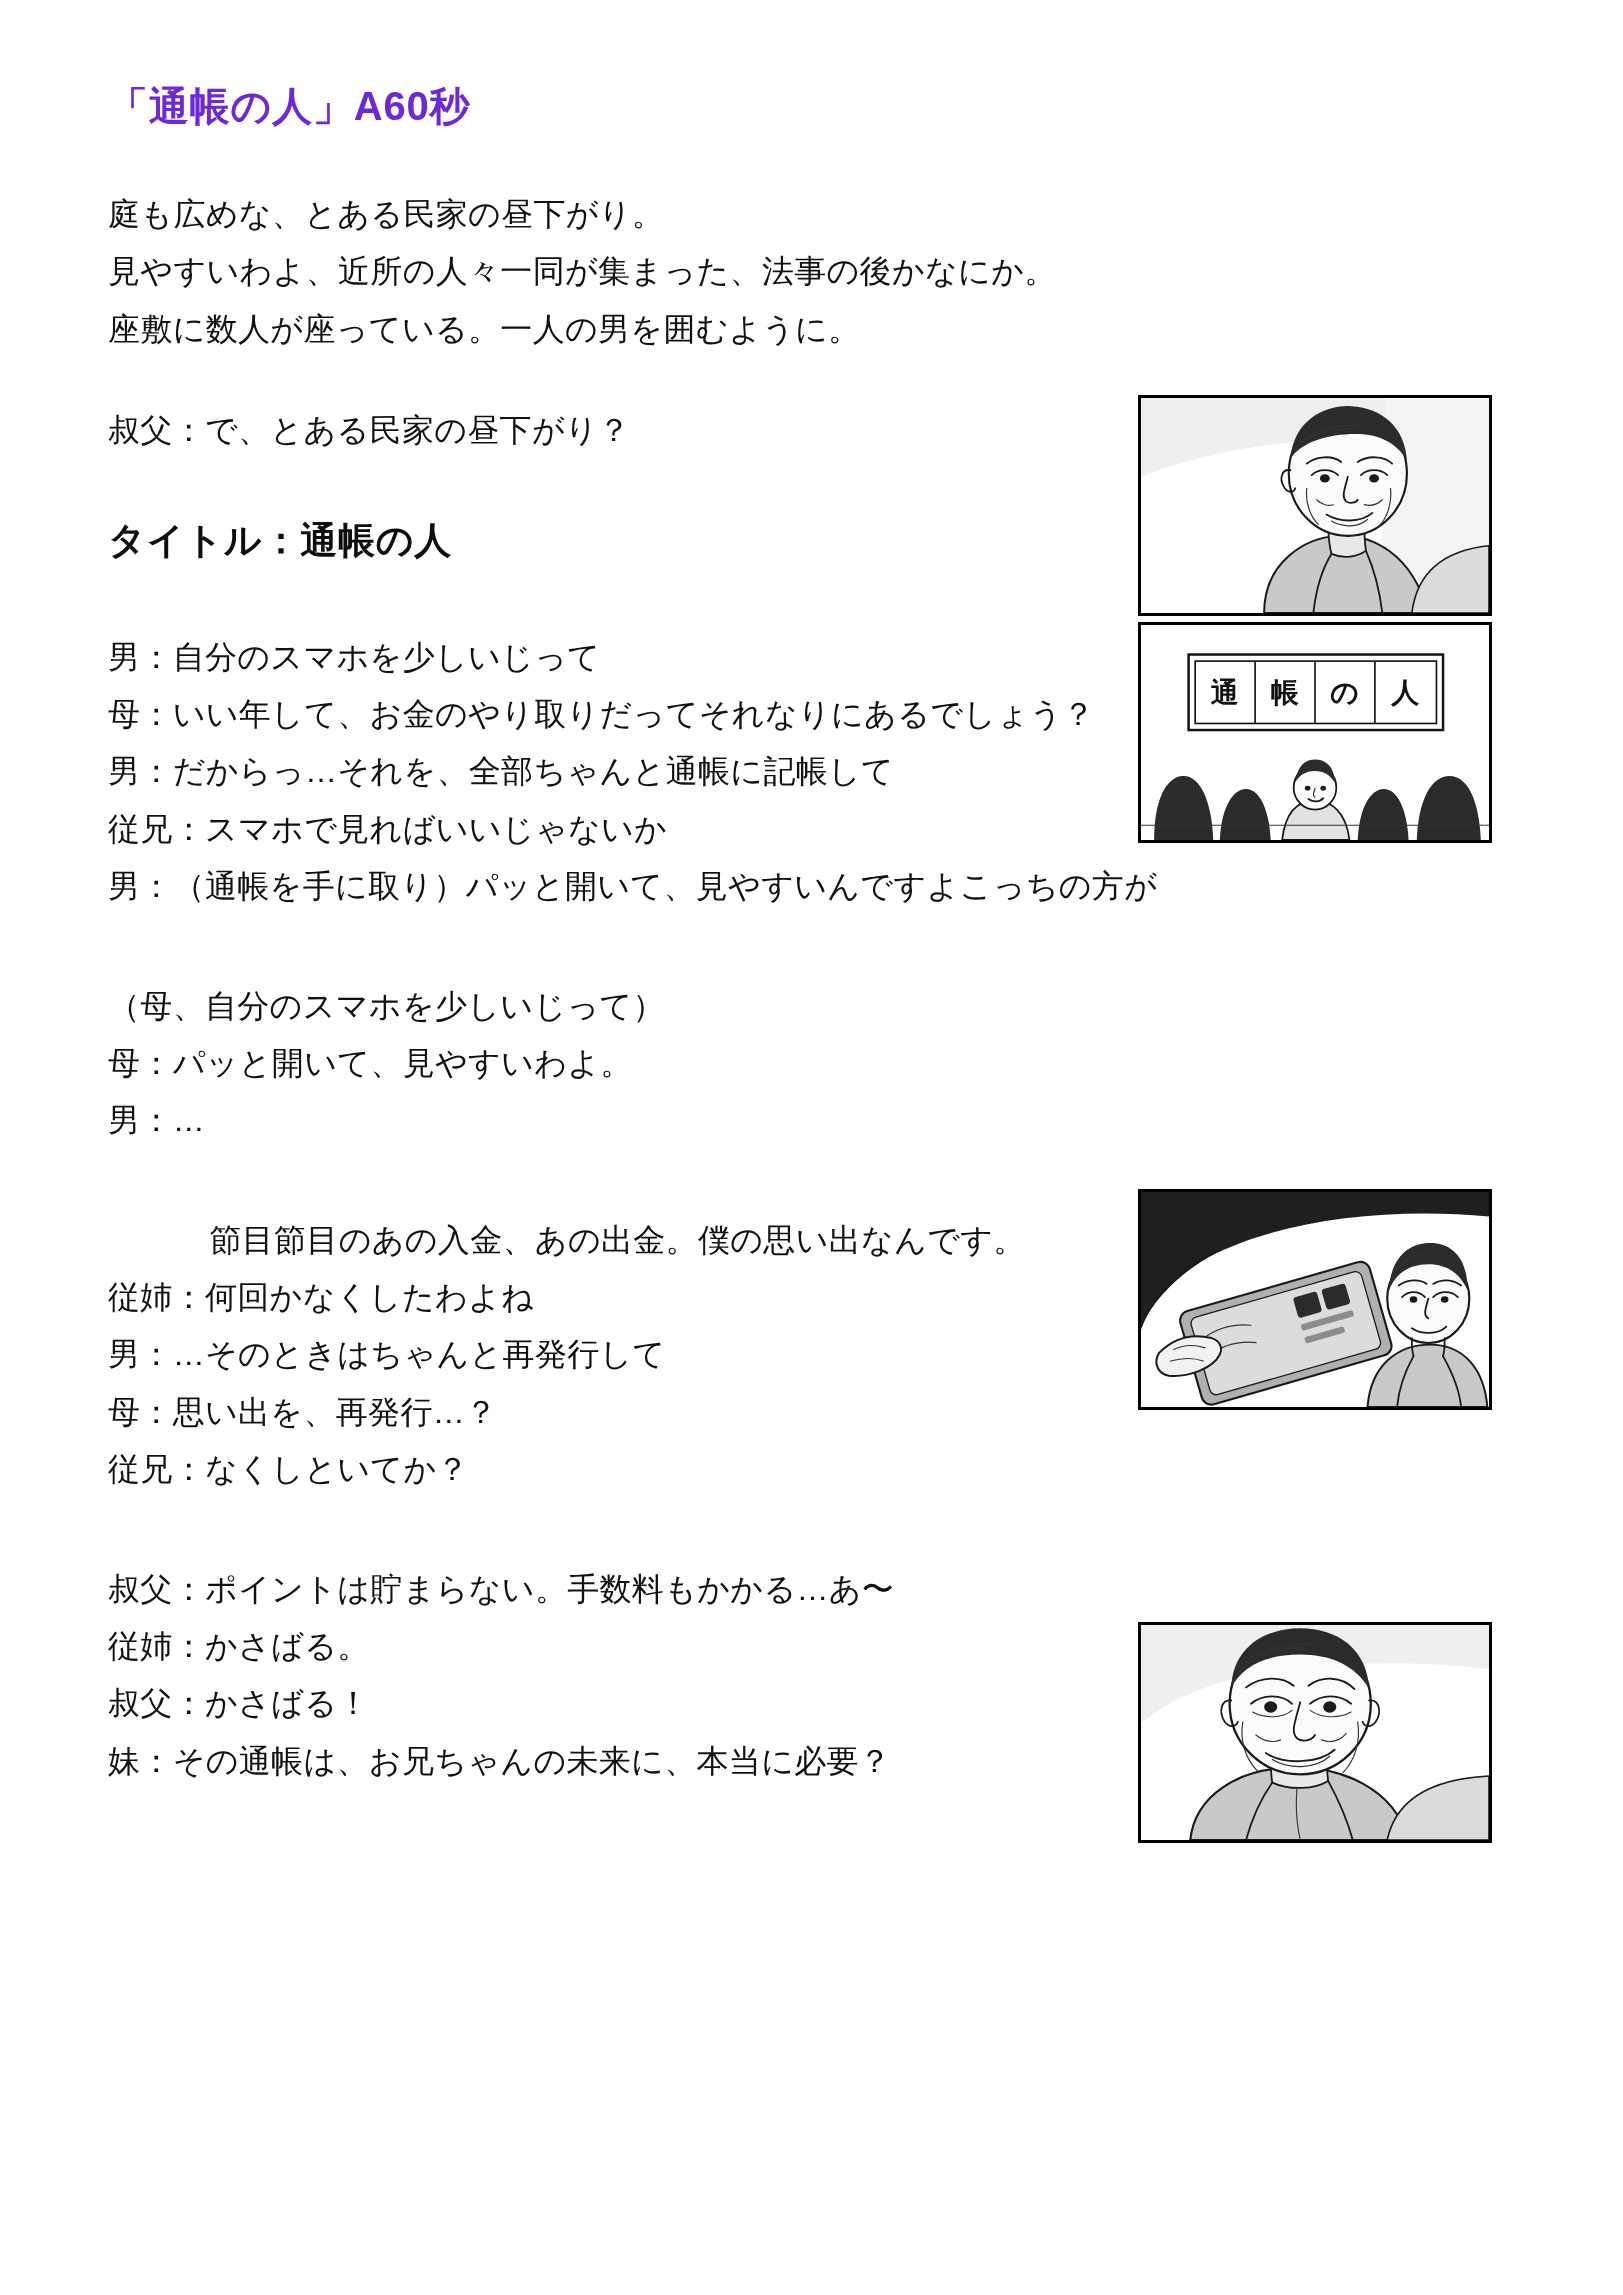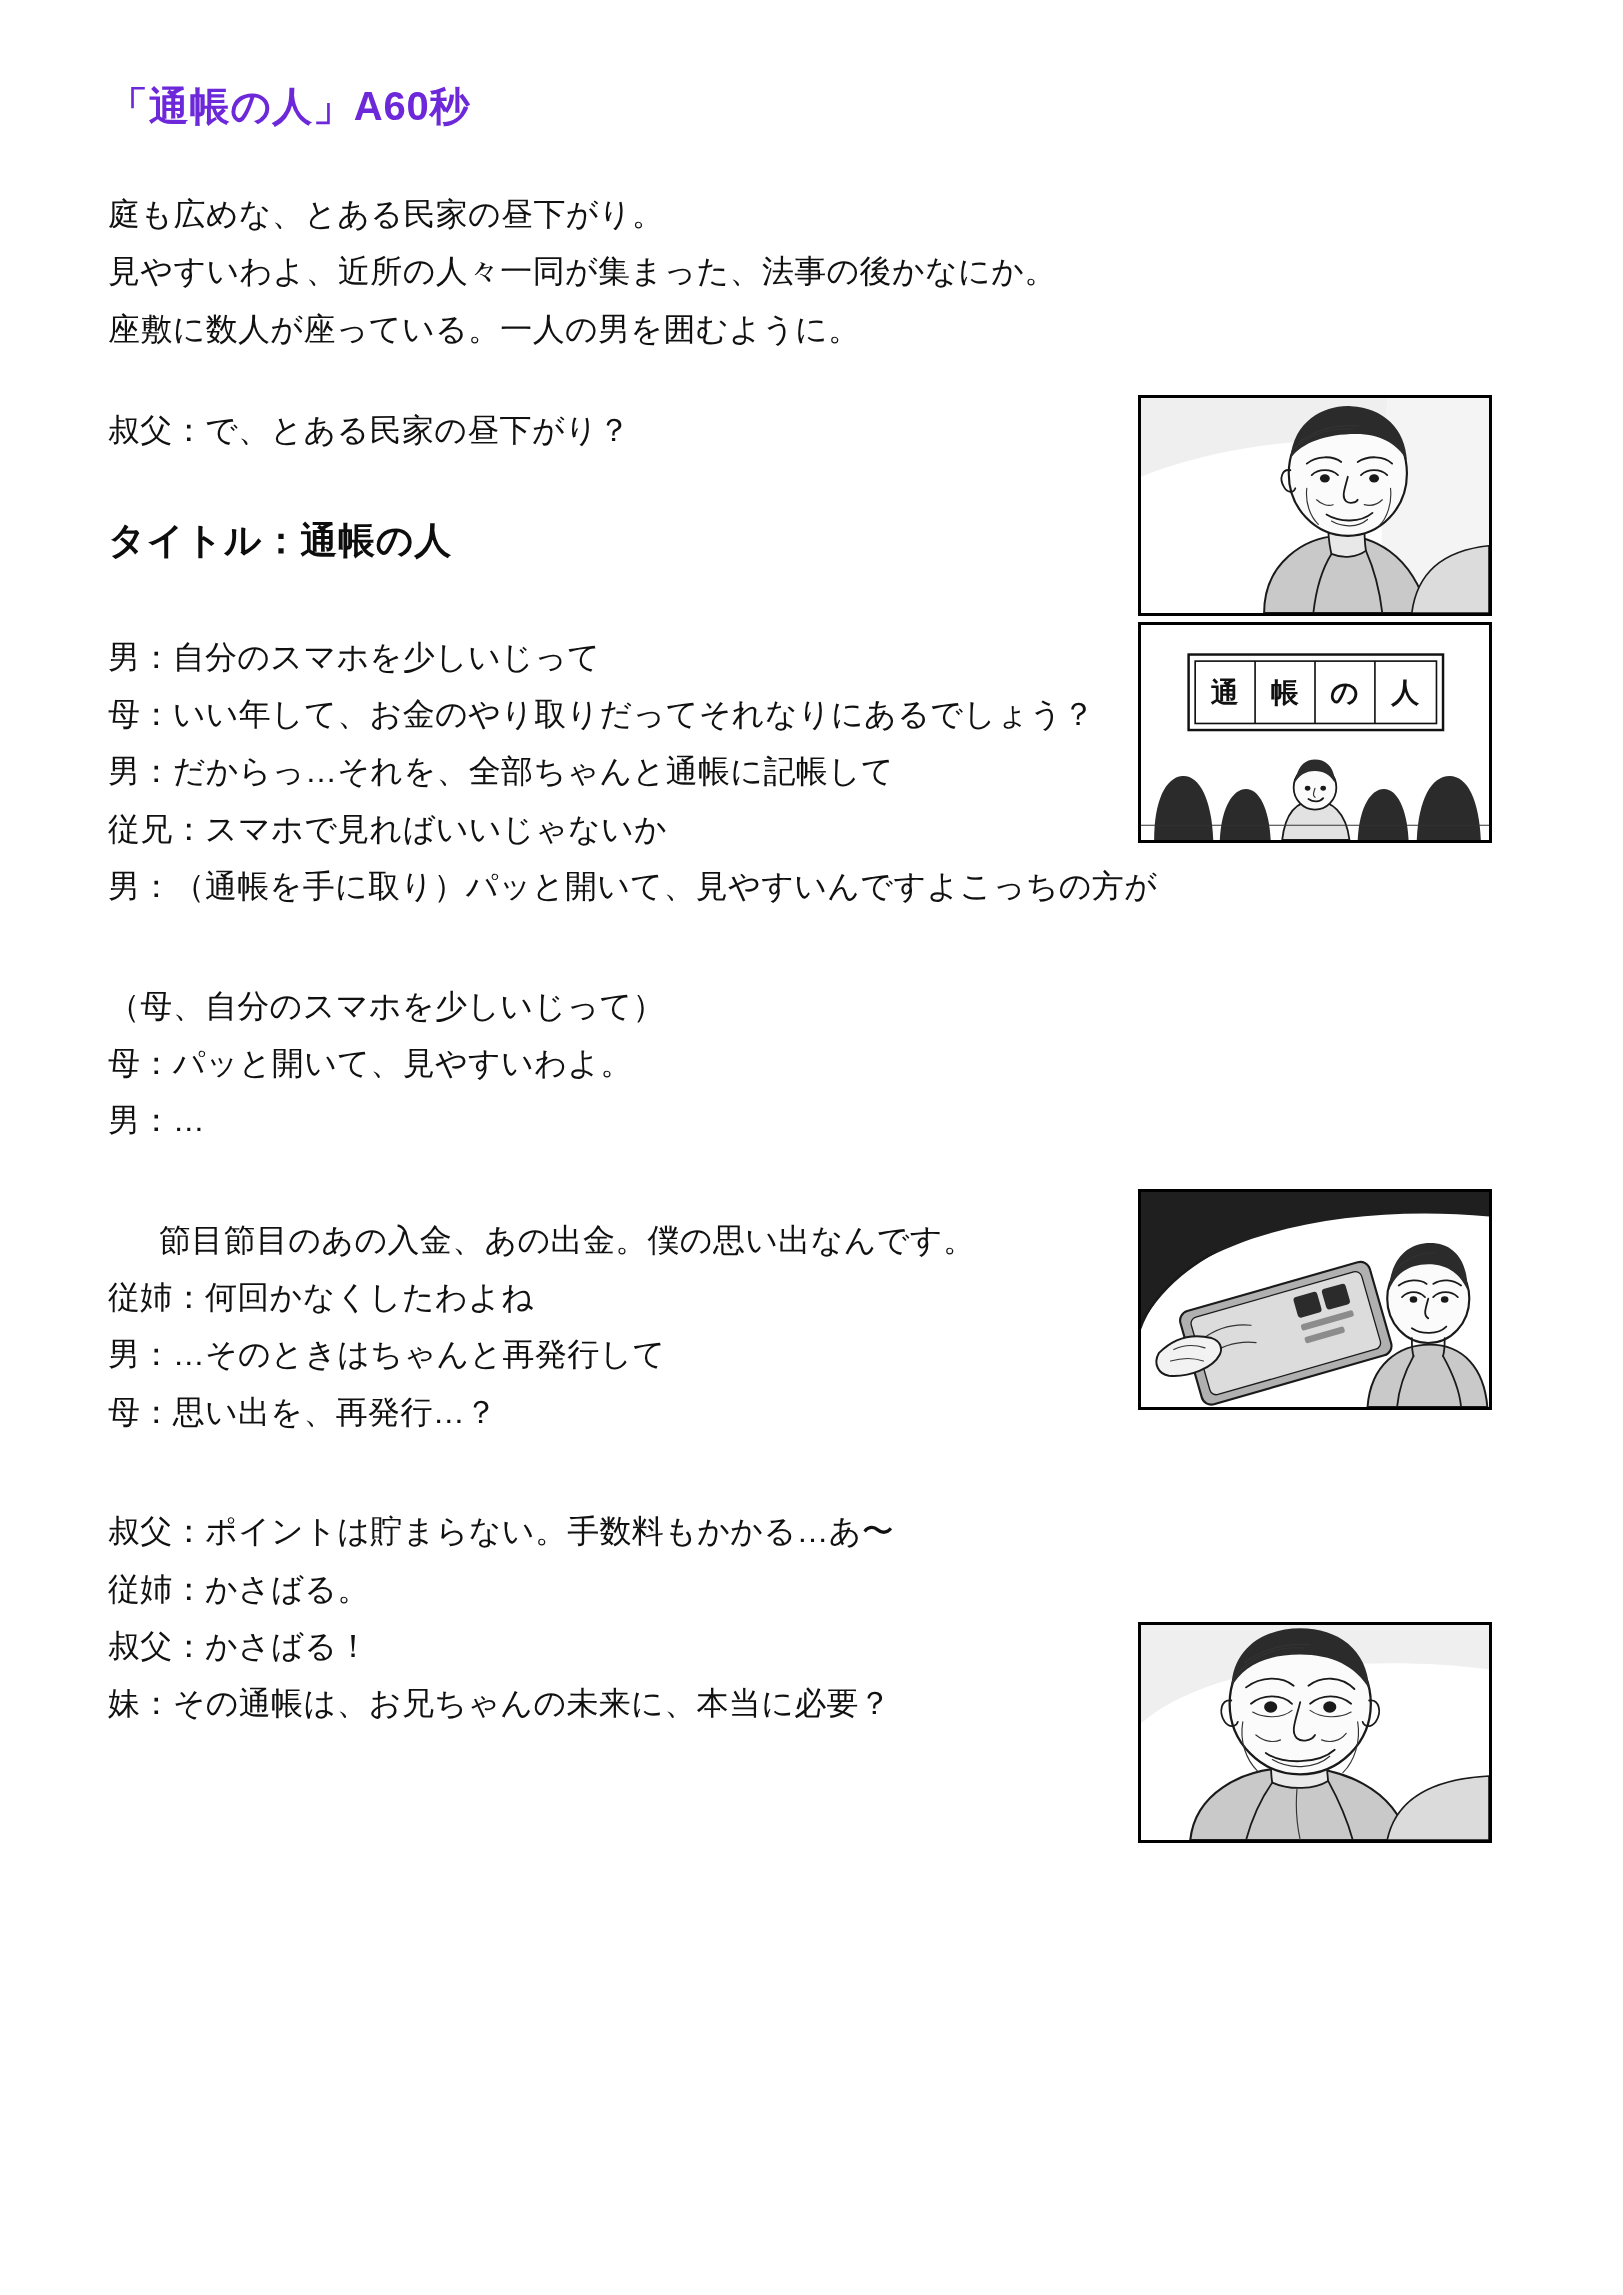--- a/index.html
+++ b/index.html
@@ -39,20 +39,21 @@
   .line {
     font-size: 32px;
     line-height: 1.0;
     letter-spacing: 0.01em;
     margin: 0 0 25.4px 0;
     white-space: pre;
     color: #111111;
   }
   .line.indent {
     padding-left: 51px;
+    text-align: center;
   }
   .gap-md { height: 44px; }
   .gap-lg { height: 62px; }
 
   .section-title {
     font-size: 37px;
     font-weight: bold;
     letter-spacing: 0.02em;
     margin: 0 0 13px 0;
     color: #0d0d0d;
@@ -124,20 +125,21 @@
     <p class="line">（母、自分のスマホを少しいじって）</p>
     <p class="line">母：パッと開いて、見やすいわよ。</p>
     <p class="line">男：…</p>
 
     <div class="gap-lg"></div>
 
     <p class="line indent">節目節目のあの入金、あの出金。僕の思い出なんです。</p>
     <p class="line">従姉：何回かなくしたわよね</p>
     <p class="line">男：…そのときはちゃんと再発行して</p>
     <p class="line">母：思い出を、再発行…？</p>
+    <p class="line">従兄：なくしといてか？</p>
 
     <div class="gap-lg"></div>
 
     <p class="line">叔父：ポイントは貯まらない。手数料もかかる…あ〜</p>
     <p class="line">従姉：かさばる。</p>
     <p class="line">叔父：かさばる！</p>
     <p class="line">妹：その通帳は、お兄ちゃんの未来に、本当に必要？</p>
 
   </div>
 

